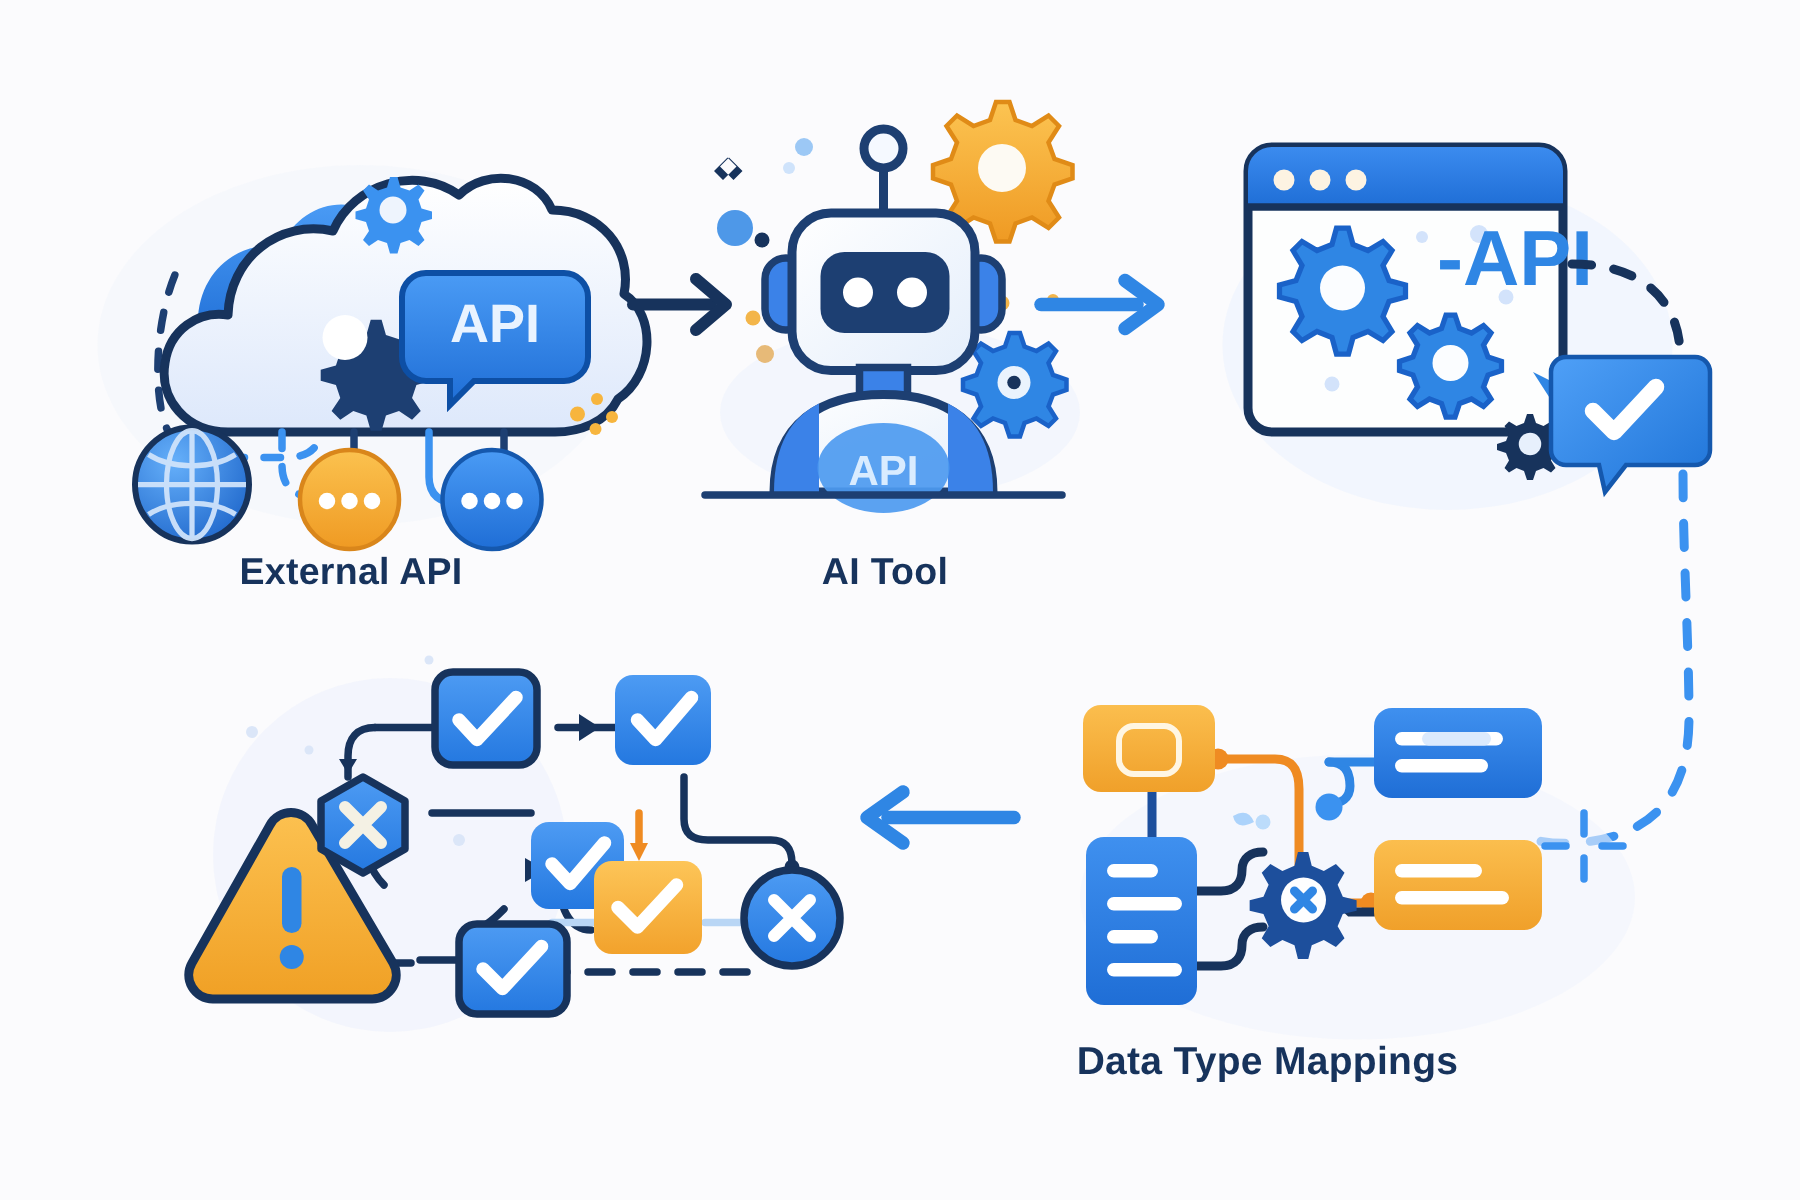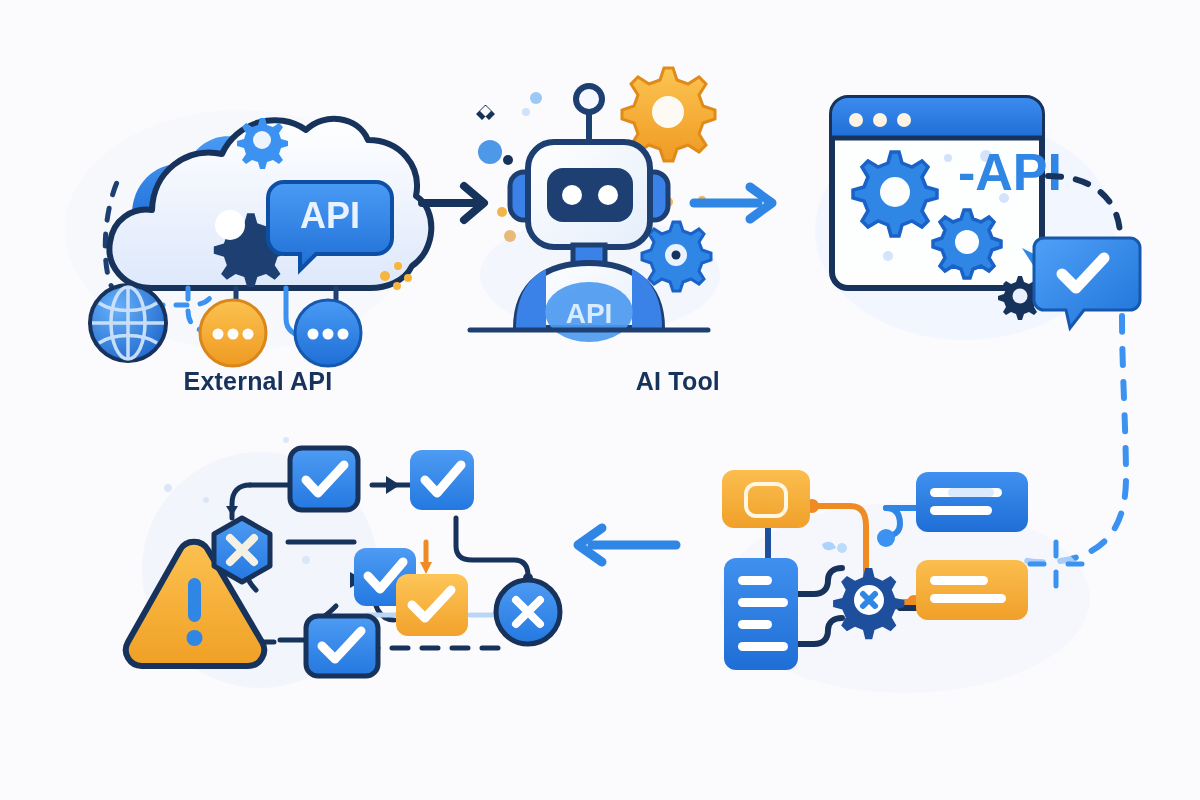--- a/index.html
+++ b/index.html
@@ -15,22 +15,22 @@
   .node{position:absolute;}
   .caption{
     position:absolute;
     text-align:center;
     font-weight:bold;
     color:#17335c;
     letter-spacing:.2px;
     line-height:1.22;
     white-space:pre-line;
   }
-  .cap-1{left:68px;top:366px;width:380px;font-size:25px;}
-  .cap-2{left:460px;top:366px;width:260px;font-size:25px;text-align:right;}
+  .cap-1{left:44px;top:366px;width:380px;font-size:25px;}
+  .cap-2{left:460px;top:366px;width:260px;font-size:25px;}
   .cap-3{left:760px;top:370px;width:400px;font-size:25px;}
   .cap-4{left:120px;top:696px;width:460px;font-size:26px;}
   .cap-5{left:650px;top:692px;width:390px;font-size:26px;}
   svg{display:block;overflow:visible;}
   .illus{position:absolute;}
 </style>
 </head>
 <body>
 
 <div class="stage">
@@ -336,20 +336,21 @@
       </g>
 
       <g>
         <path d="M132 96 q10 -6 14 4 q-12 6 -14 -4z" fill="#9fcdfa" opacity="0.85"></path>
         <circle cx="152" cy="100" r="5" fill="#bcdcfb"></circle>
         <path d="M366 108 l0 -14 M366 124 l0 14 M354 116 l-14 0 M378 116 l14 0" stroke="#3b92f0" stroke-width="5" stroke-linecap="round"></path>
       </g>
     </svg>
   </div>
 
+  <div class="caption cap-5">Data Type Mappings</div>
 
   <div class="node" style="left:552px;top:518px;">
     <svg width="130" height="54" viewBox="0 0 130 54">
       <path d="M124 27 H40" stroke="#2f86e4" stroke-width="9" stroke-linecap="round" fill="none"></path>
       <path d="M50 10 L26 27 L50 44" stroke="#2f86e4" stroke-width="9" stroke-linecap="round" stroke-linejoin="round" fill="none"></path>
     </svg>
   </div>
 
   <div class="illus" style="left:110px;top:430px;">
     <svg width="460" height="250" viewBox="0 0 460 250">

